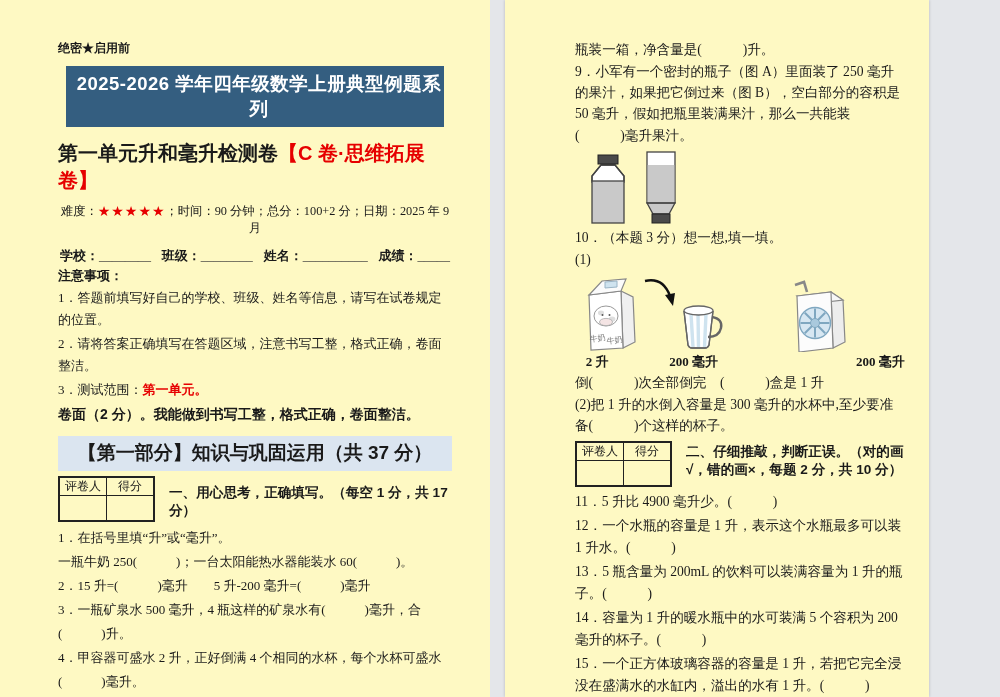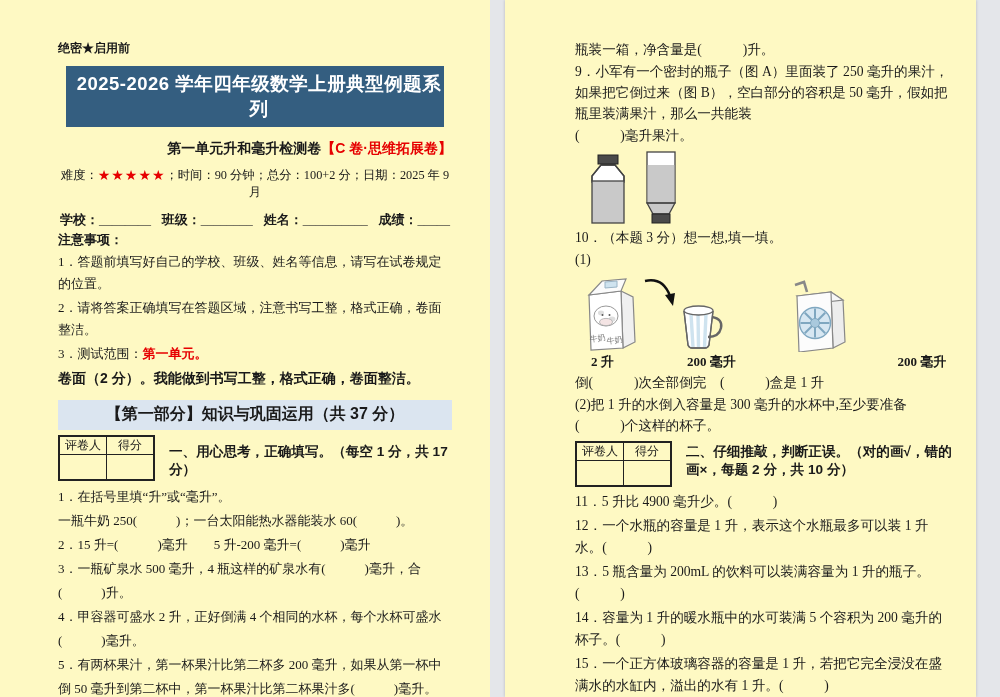--- a/index.html
+++ b/index.html
@@ -2,41 +2,41 @@
 <html><head>
 <meta charset="utf-8">
 <style>
   html,body{margin:0;padding:0;background:#e9ebee;}
   .viewport{position:relative;width:1000px;height:697px;overflow:hidden;display:flex;
     font-family:"Liberation Serif",serif;color:#1a1a1a;background:#e4e6ea;}
   .page{background:#fef9c3;height:697px;box-sizing:border-box;overflow:hidden;
     box-shadow:0 0 3px rgba(0,0,0,.2);}
   .page-left{width:490px;padding:40px 38px 0 58px;}
   .page-gap{width:15px;height:697px;background:#e4e6ea;flex:0 0 15px;}
-  .page-right{width:471px;padding:38px 24px 0 70px;font-size:13.6px;}
+  .page-right{width:424px;padding:38px 24px 0 70px;font-size:13.6px;}
   .bold{font-weight:bold;}
   .red{color:#e60000;}
 
   
   .classification{font-size:12px;font-weight:bold;font-family:"Liberation Sans",sans-serif;}
   .series-banner{margin:9px 8px 0 8px;background:#345e80;color:#fff;text-align:center;
     font-family:"Liberation Sans",sans-serif;font-weight:bold;font-size:18.5px;
     padding:5px 0 6px 8px;letter-spacing:.5px;}
-  .exam-title{margin-top:13px;text-align:right;font-family:"Liberation Sans",sans-serif;
-    font-weight:bold;font-size:14px;}
+  .exam-title{margin-top:13px;text-align:left;font-family:"Liberation Sans",sans-serif;
+    font-weight:bold;font-size:20px;}
   .meta-line{margin-top:9px;text-align:center;font-size:12.3px;}
   .meta-line .stars{color:#e60000;font-size:14px;letter-spacing:1px;vertical-align:-1px;}
   .info-line{margin-top:10px;display:flex;justify-content:space-between;
     font-size:13px;font-weight:bold;padding:0 2px;}
   .info-line .blank{font-weight:normal;letter-spacing:0;color:#333;}
   .notice-title{margin-top:2px;font-size:13px;font-weight:bold;}
   .notice{font-size:13px;line-height:22px;margin-top:2px;}
   .neatness{margin-top:5px;font-size:14px;font-weight:bold;font-family:"Liberation Sans",sans-serif;}
   .section-banner{margin-top:12px;background:#dbe5f0;text-align:center;
-    font-family:"Liberation Sans",sans-serif;font-weight:bold;font-size:16px;
+    font-family:"Liberation Sans",sans-serif;font-weight:bold;font-size:19px;
     padding:4px 0 5px 0;}
   .score-row{margin-top:5px;display:flex;align-items:flex-start;}
   .score-table{border-collapse:collapse;flex:0 0 auto;}
   .score-table td{border:1px solid #222;font-size:12px;text-align:center;
     width:46px;height:16px;padding:0;}
   .score-table tr.empty td{height:24px;}
   .score-table{border:2px solid #222;}
   .section-heading{font-family:"Liberation Sans",sans-serif;font-weight:bold;
     font-size:13.6px;line-height:18px;padding:8px 0 0 14px;}
   .q{font-size:13px;line-height:24px;}

